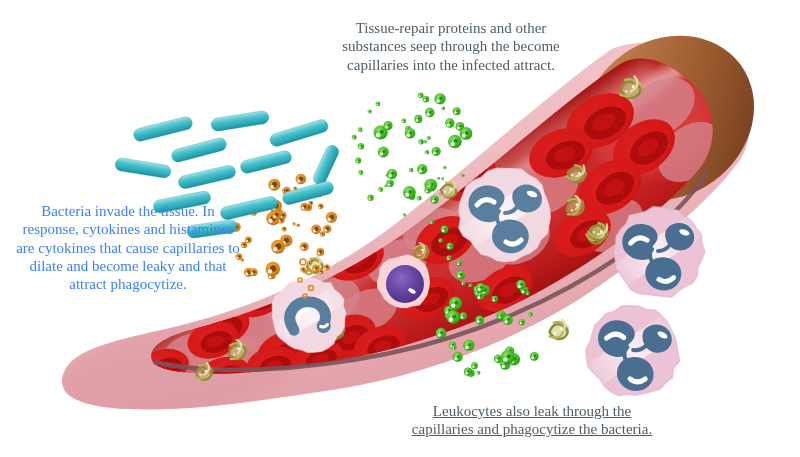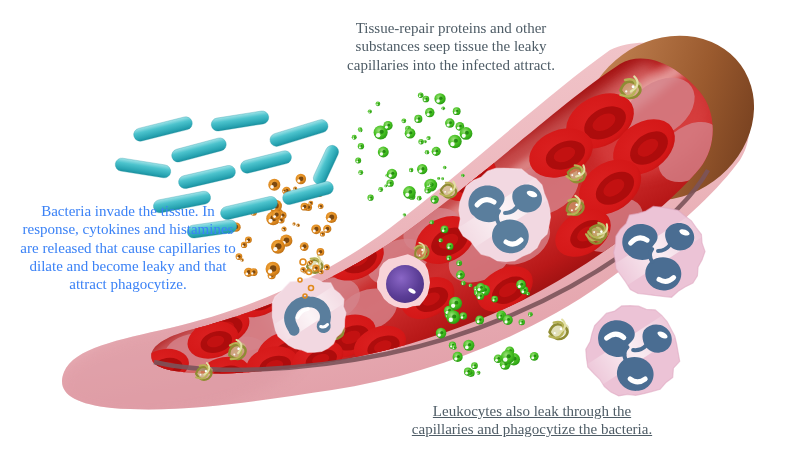--- a/index.html
+++ b/index.html
@@ -1193,28 +1193,28 @@
             <path d="M -28 -9 Q -20 -18 -11 -12" stroke="#fff" stroke-width="5" stroke-linecap="round" fill="none"></path>
             <path d="M 1 28 Q 9 33 16 26" stroke="#fff" stroke-width="5" stroke-linecap="round" fill="none"></path>
             <ellipse cx="27" cy="-20" rx="5.5" ry="2.8" transform="rotate(20 27 -20)" fill="#fff"></ellipse>
           </g>
         </g>
       </g>
     </svg>
 
   <div class="cap" style="left: 318px; top: 19px; width: 266px; color: rgb(78, 92, 102);">
     <span class="ln">Tissue-repair proteins and other</span>
-    <span class="ln">substances seep tissue the leaky</span>
+    <span class="ln">substances seep through the become</span>
     <span class="ln">capillaries into the infected attract.</span>
   </div>
 
   <div class="cap" style="left: 8px; top: 202px; width: 240px; color: #3b82f6;">
     <span class="ln">Bacteria invade the tissue. In</span>
     <span class="ln">response, cytokines and histamines</span>
-    <span class="ln">are released that cause capillaries to</span>
+    <span class="ln">are cytokines that cause capillaries to</span>
     <span class="ln">dilate and become leaky and that</span>
     <span class="ln">attract phagocytize.</span>
   </div>
 
   <div class="cap" style="left: 382px; top: 402px; width: 300px; color: rgb(78, 92, 102); text-decoration: underline;">
     <span class="ln">Leukocytes also leak through the</span>
     <span class="ln">capillaries and phagocytize the bacteria.</span>
   </div>
 </div>
 

